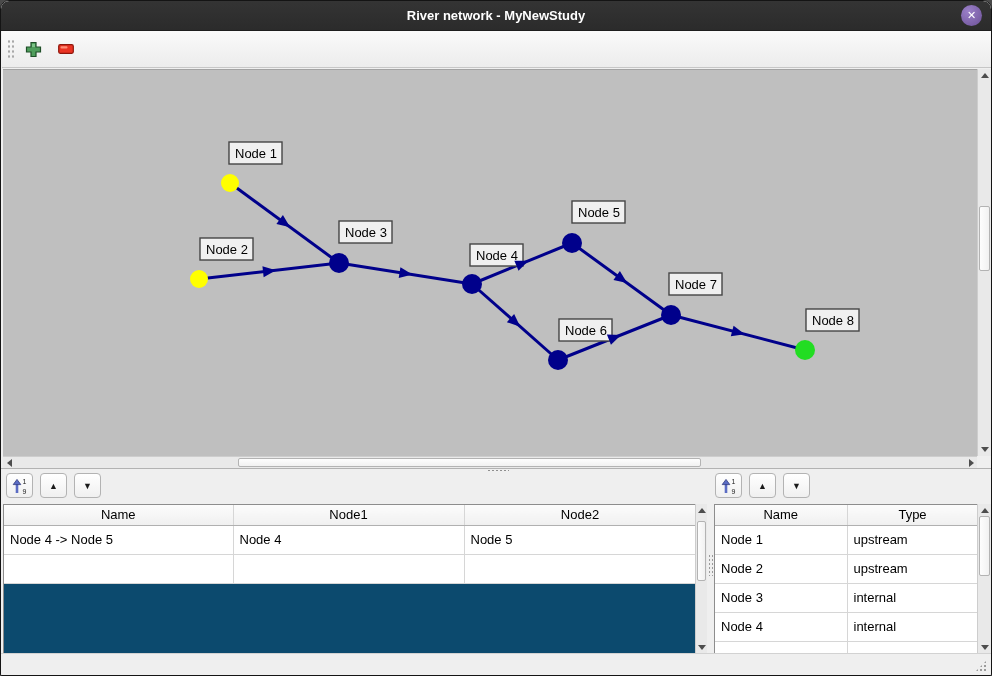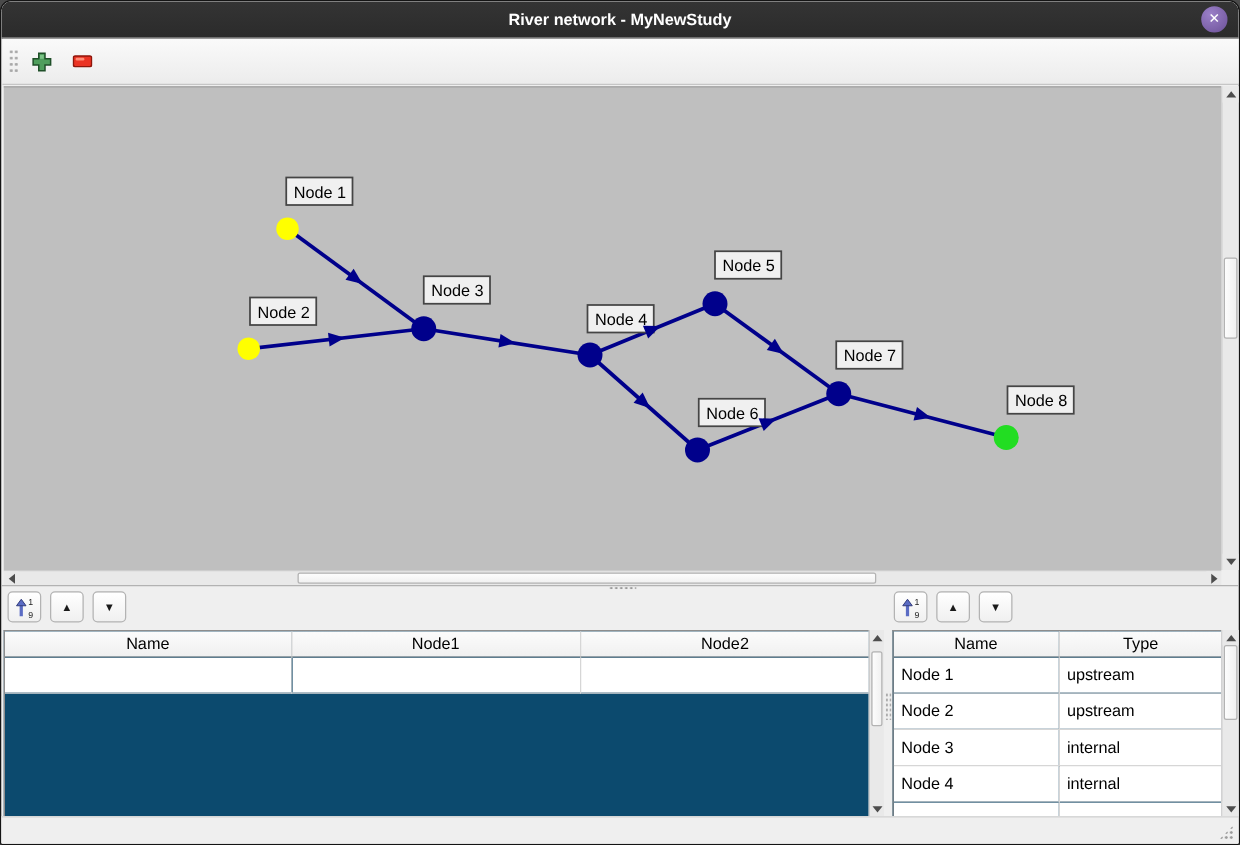--- a/index.html
+++ b/index.html
@@ -238,20 +238,25 @@
         </colgroup>
       <thead>
           <tr>
             <th>Name</th>
             <th>Node1</th>
             <th>Node2</th>
           </tr>
         </thead>
       <tbody>
           <tr>
+            <td>Node 4 -&gt; Node 5</td>
+            <td>Node 4</td>
+            <td>Node 5</td>
+          </tr>
+          <tr>
             <td></td>
             <td></td>
             <td></td>
           </tr>
         </tbody>
     </table>
   </div>
 
   <div class="sb sb-v" style="left:694px; top:503px; width:12px; height:149px;">
     <div class="sb-btn" style="left:0; top:0; width:11px; height:12px;">

